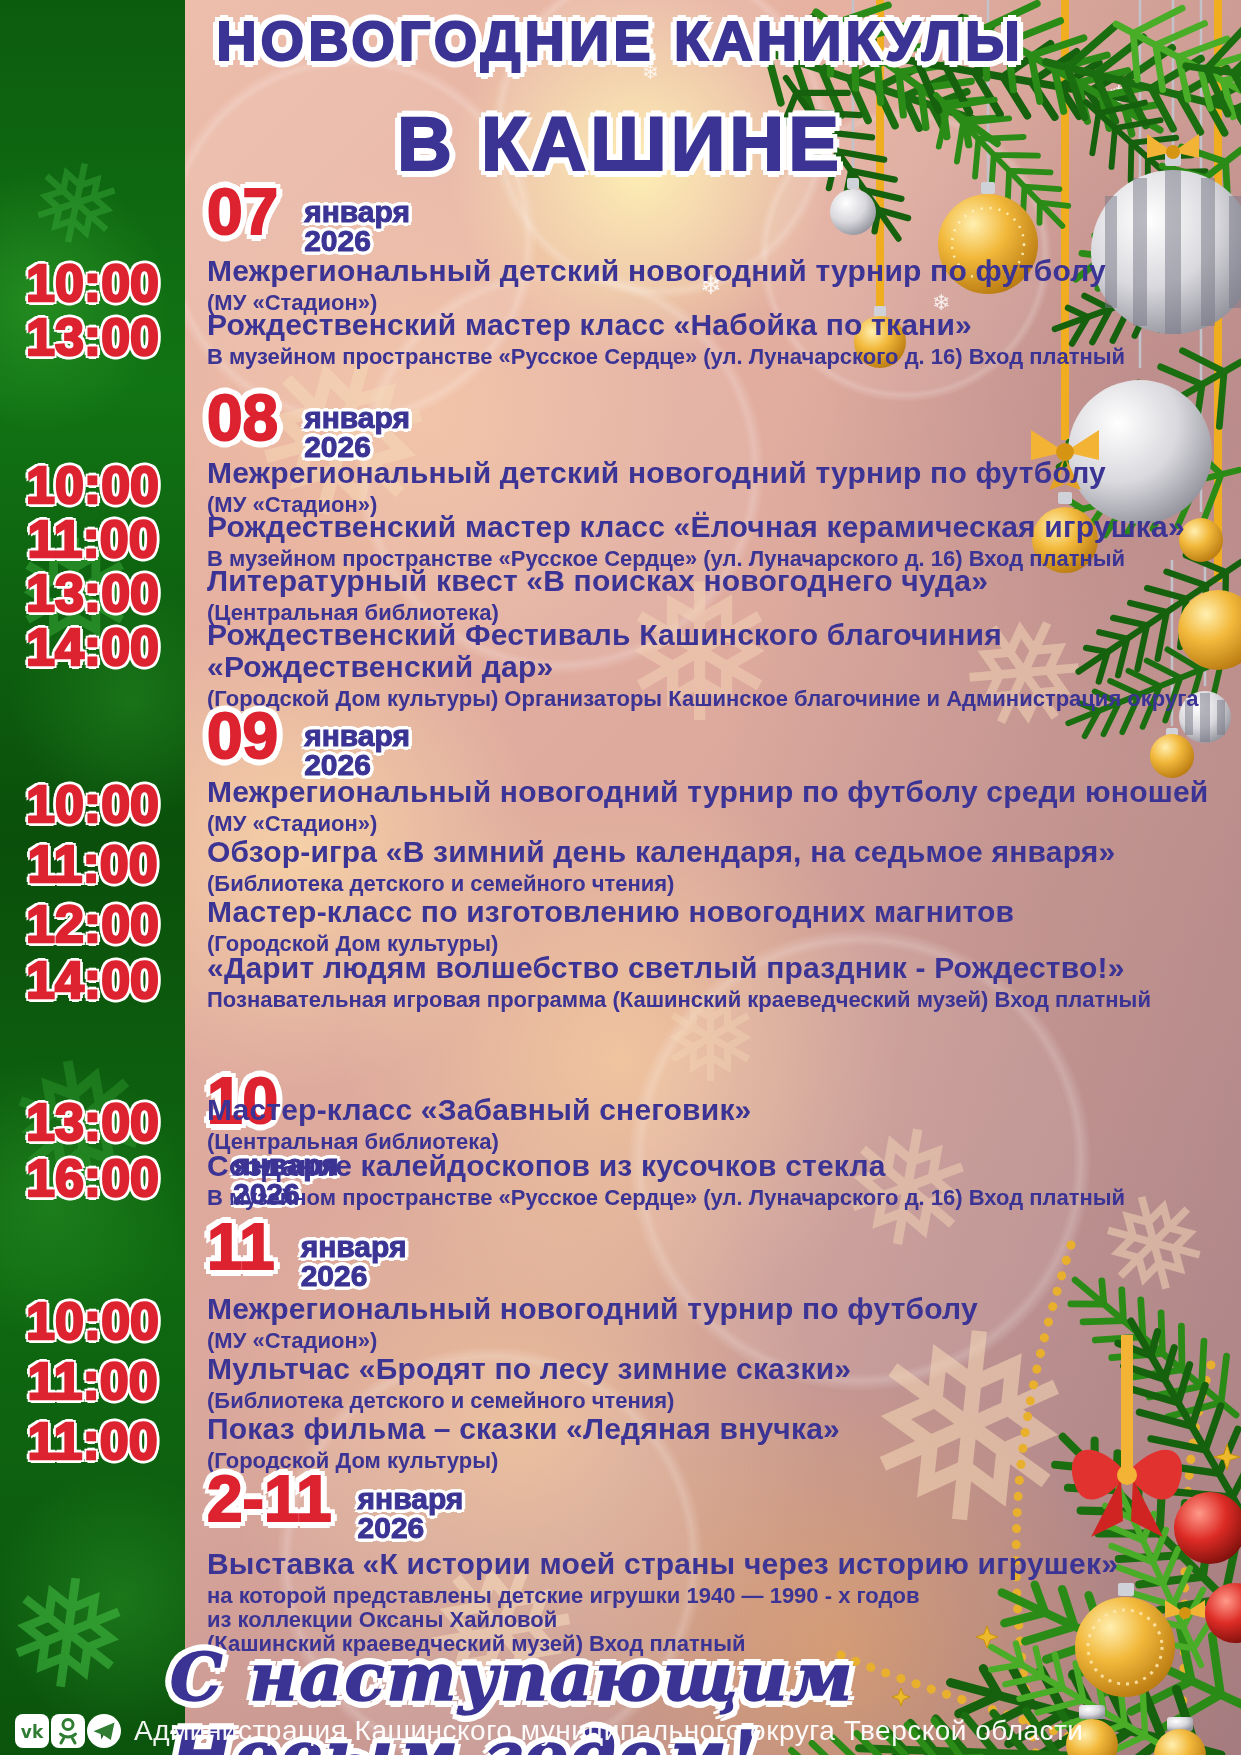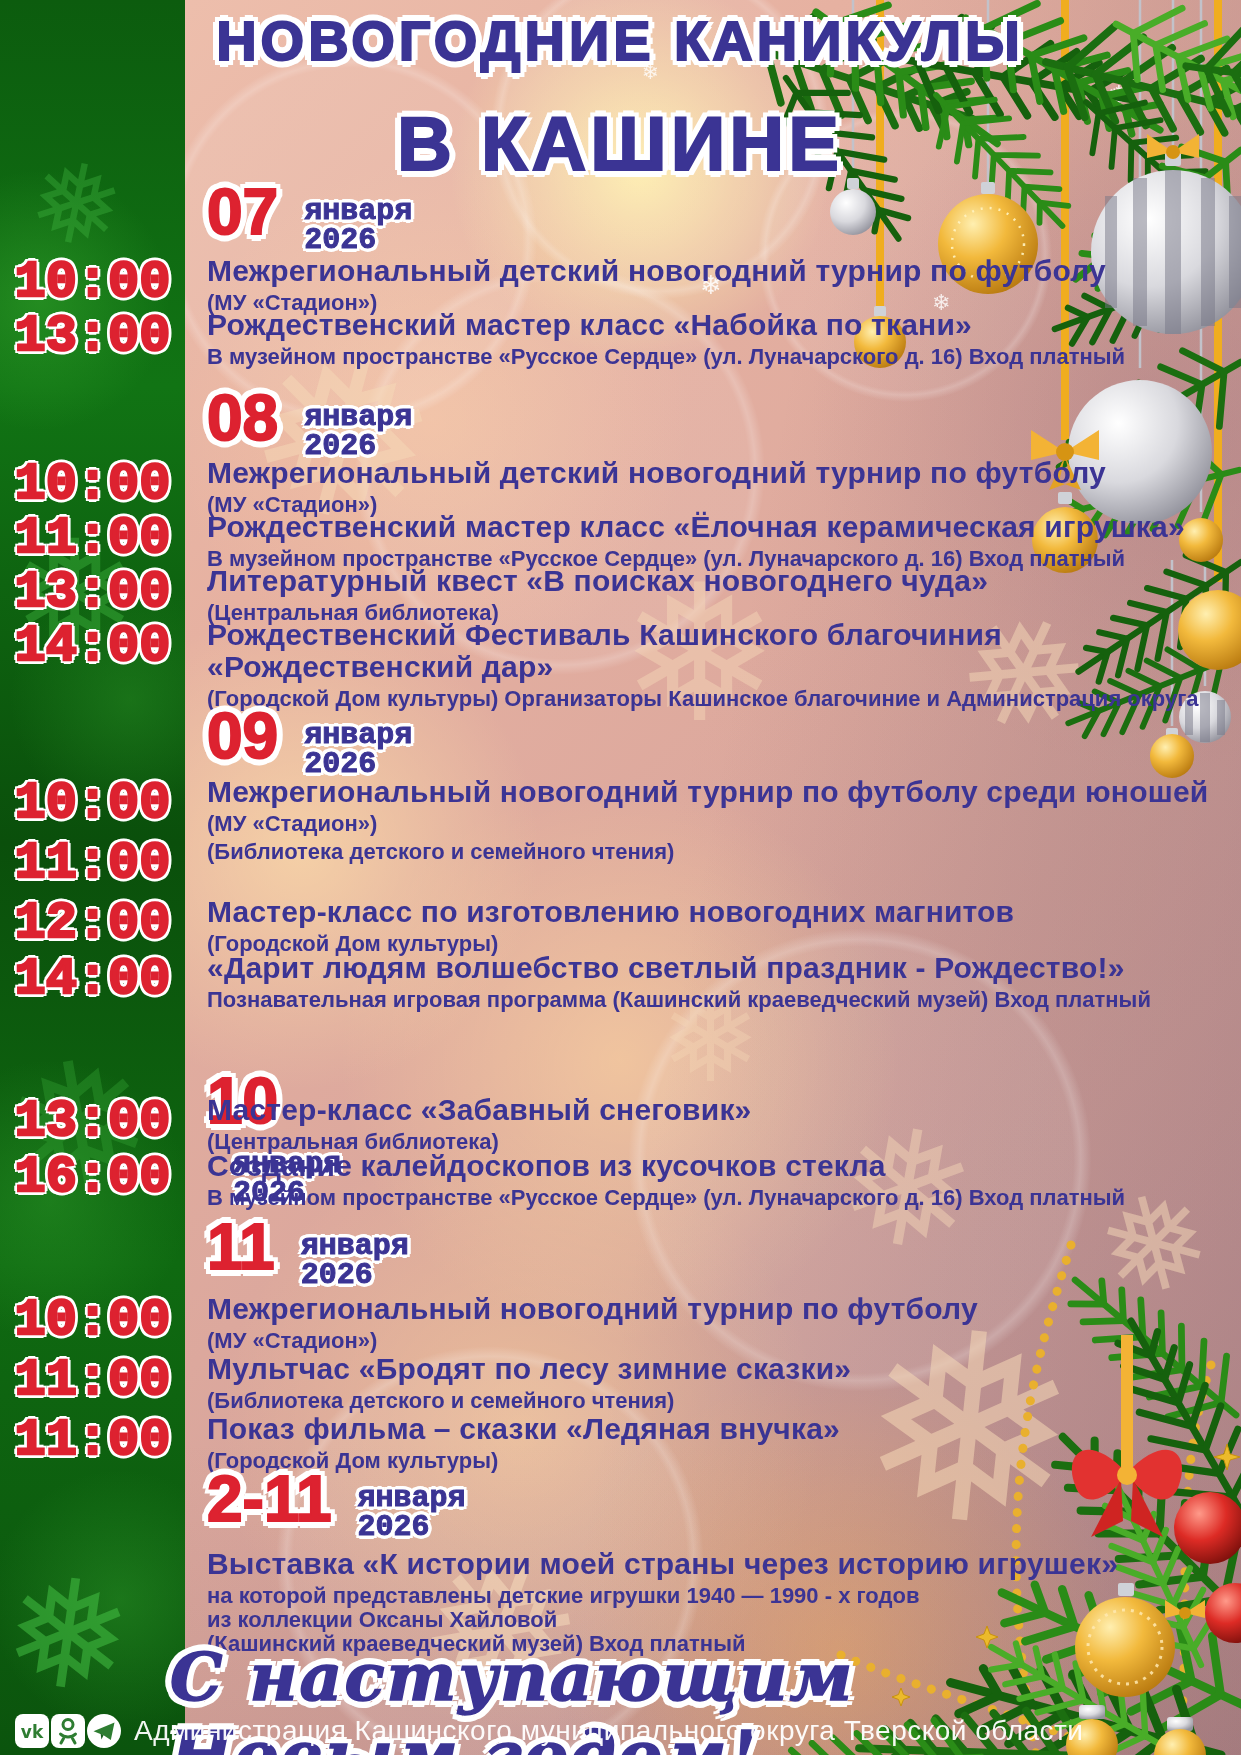--- a/index.html
+++ b/index.html
@@ -28,21 +28,21 @@
       radial-gradient(circle at 130px 700px, rgba(45,150,40,.40), rgba(45,150,40,0) 120px),
       radial-gradient(circle at 50px 1200px, rgba(55,170,50,.35), rgba(55,170,50,0) 140px),
       radial-gradient(circle at 120px 1600px, rgba(50,160,45,.40), rgba(50,160,45,0) 130px),
       linear-gradient(180deg,#0c5c0e 0%,#117414 22%,#0a4f0b 48%,#0f6a11 72%,#0b540d 100%);}
   .strip .flake{z-index:3;}
   .decor{position:absolute;z-index:5;pointer-events:none;}
   .title{position:absolute;left:20px;width:1200px;text-align:center;z-index:8;
     color:#3b3494;font-weight:700;-webkit-text-stroke:2px #3b3494;letter-spacing:4px;}
   .t1{top:8px;font-size:56px;}
   .t2{top:100px;font-size:76px;}
-  .ow{text-shadow:-3px -3px 0 #fff,3px -3px 0 #fff,-3px 3px 0 #fff,3px 3px 0 #fff,-4px 0 0 #fff,4px 0 0 #fff,0 -4px 0 #fff,0 4px 0 #fff;font-family:Liberation Mono, monospace;}
+  .ow{text-shadow:-3px -3px 0 #fff,3px -3px 0 #fff,-3px 3px 0 #fff,3px 3px 0 #fff,-4px 0 0 #fff,4px 0 0 #fff,0 -4px 0 #fff,0 4px 0 #fff;}
   .ow-big{text-shadow:-5px -5px 0 #fff,5px -5px 0 #fff,-5px 5px 0 #fff,5px 5px 0 #fff,-7px 0 0 #fff,7px 0 0 #fff,0 -7px 0 #fff,0 7px 0 #fff;}
   .date-hdr{position:absolute;left:207px;z-index:6;display:flex;align-items:flex-start;}
   .day{color:#dd2230;font-size:64px;font-weight:700;line-height:1;-webkit-text-stroke:2px #dd2230;}
   .my{margin:17px 0 0 26px;color:#3b3494;font-weight:700;font-size:30px;line-height:29px;-webkit-text-stroke:1px #3b3494;}
   .time{position:absolute;left:0;width:185px;text-align:center;z-index:6;
     color:#dd2230;font-size:52px;font-weight:700;line-height:1;-webkit-text-stroke:2.5px #dd2230;}
   .event{position:absolute;left:207px;width:1012px;z-index:6;color:#3b3494;}
   .ev-title{font-size:30px;font-weight:700;line-height:32px;letter-spacing:.2px;}
   .ev-sub{font-size:22px;font-weight:700;line-height:24px;margin-top:4px;}
   .exh .ev-sub{margin-top:4px;}
@@ -318,20 +318,21 @@
       <div>2026</div>
     </span>
   </div>
   <div class="time ow" style="top:778px;">10:00</div>
   <div class="event" style="top:776px;">
     <div class="ev-title">Межрегиональный новогодний турнир по футболу среди юношей</div>
     <div class="ev-sub">(МУ «Стадион»)</div>
   </div>
   <div class="time ow" style="top:838px;">11:00</div>
   <div class="event" style="top:836px;">
+    <div class="ev-title">Обзор-игра «В зимний день календаря, на седьмое января»</div>
     <div class="ev-sub">(Библиотека детского и семейного чтения)</div>
   </div>
   <div class="time ow" style="top:898px;">12:00</div>
   <div class="event" style="top:896px;">
     <div class="ev-title">Мастер-класс по изготовлению новогодних магнитов</div>
     <div class="ev-sub">(Городской Дом культуры)</div>
   </div>
   <div class="time ow" style="top:954px;">14:00</div>
   <div class="event" style="top:952px;">
     <div class="ev-title">«Дарит людям волшебство светлый праздник - Рождество!»</div>

